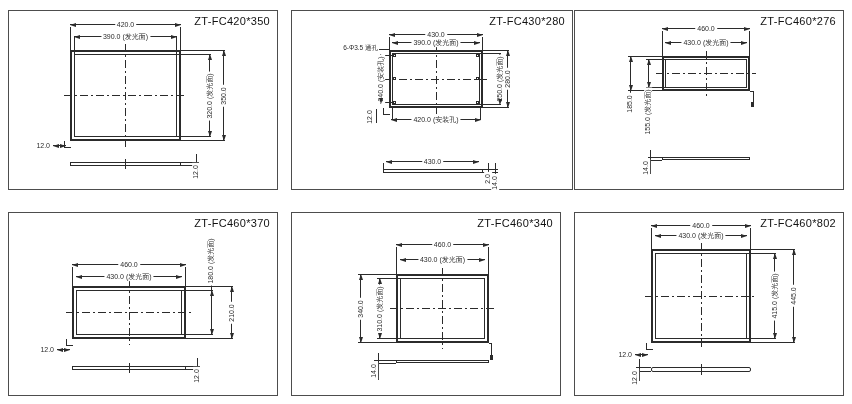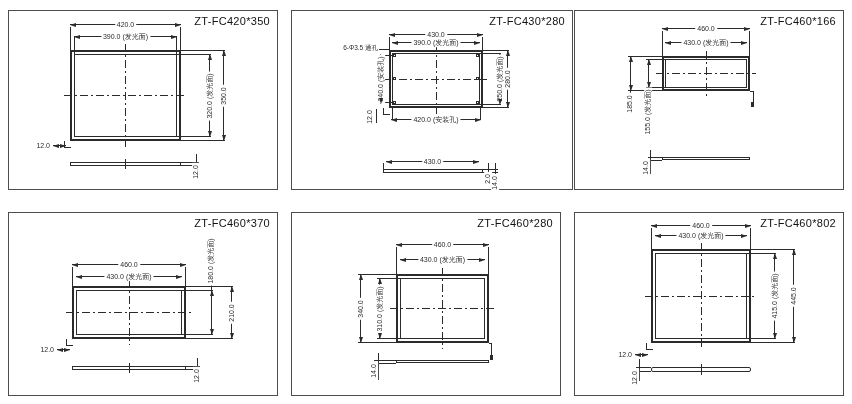--- a/index.html
+++ b/index.html
@@ -137,21 +137,21 @@
     </div>
     <div class="hline" style="left:191px;top:158px;width:15px"></div>
     <div class="hline" style="left:191px;top:161px;width:15px"></div>
     <div class="vline" style="left:196px;top:152px;height:13px"></div>
     <span class="lbl lbl-v" style="left:196px;top:168px">2.0</span>
     <div class="vline" style="left:203px;top:152px;height:16px"></div>
     <span class="lbl lbl-v" style="left:203px;top:172px">14.0</span>
   </div>
 
   <div class="cell" style="left:574px;top:10px;width:270px;height:180px">
-    <div class="ptitle">ZT-FC460*166</div>
+    <div class="ptitle">ZT-FC460*276</div>
     <div class="orect" style="left:87px;top:45px;width:88px;height:35px"></div>
     <div class="irect" style="left:90px;top:48px;width:82px;height:29px"></div>
     <div class="clh" style="left:81px;top:62px;width:100px"></div>
     <div class="clv" style="left:131px;top:40px;height:45px"></div>
     <div class="vline" style="left:87px;top:20px;height:25px"></div>
     <div class="vline" style="left:174px;top:20px;height:25px"></div>
     <div class="dimh" style="left:87px;top:17px;width:88px">
       <span class="lbl">460.0</span>
     </div>
     <div class="dimh" style="left:90px;top:31px;width:82px">
@@ -207,21 +207,21 @@
     </div>
     <div class="bar" style="left:63px;top:153px;width:114px;height:4px"></div>
     <div class="vline" style="left:120px;top:150px;height:10px"></div>
     <div class="hline" style="left:177px;top:153px;width:14px"></div>
     <div class="hline" style="left:177px;top:156px;width:14px"></div>
     <div class="vline" style="left:188px;top:145px;height:22px"></div>
     <span class="lbl lbl-v" style="left:188px;top:163px">12.0</span>
   </div>
 
   <div class="cell" style="left:291px;top:212px;width:270px;height:184px">
-    <div class="ptitle">ZT-FC460*280</div>
+    <div class="ptitle">ZT-FC460*340</div>
     <div class="orect" style="left:104px;top:61px;width:93px;height:69px"></div>
     <div class="irect" style="left:108px;top:65px;width:85px;height:61px"></div>
     <div class="clh" style="left:98px;top:95px;width:105px"></div>
     <div class="clv" style="left:150px;top:55px;height:81px"></div>
     <div class="vline" style="left:104px;top:34px;height:27px"></div>
     <div class="vline" style="left:196px;top:34px;height:27px"></div>
     <div class="dimh" style="left:104px;top:31px;width:93px">
       <span class="lbl">460.0</span>
     </div>
     <div class="dimh" style="left:108px;top:46px;width:85px">

